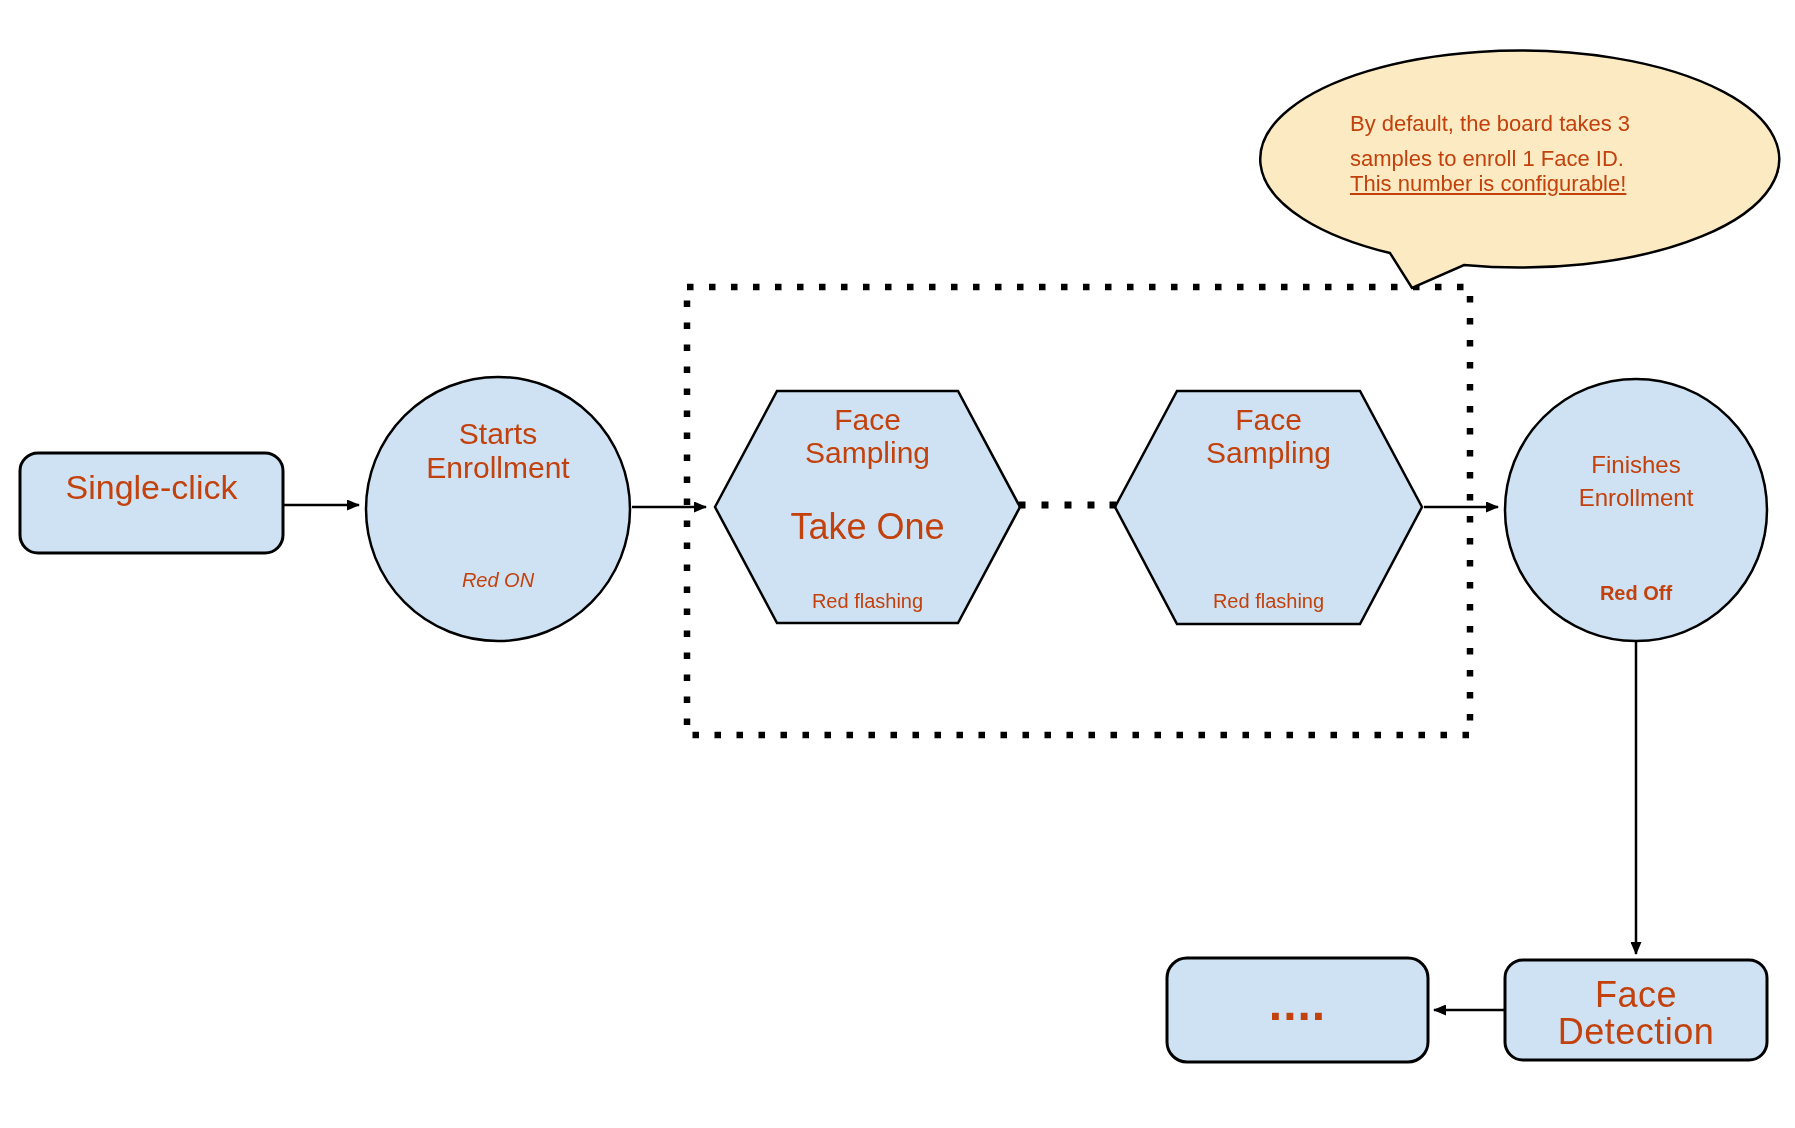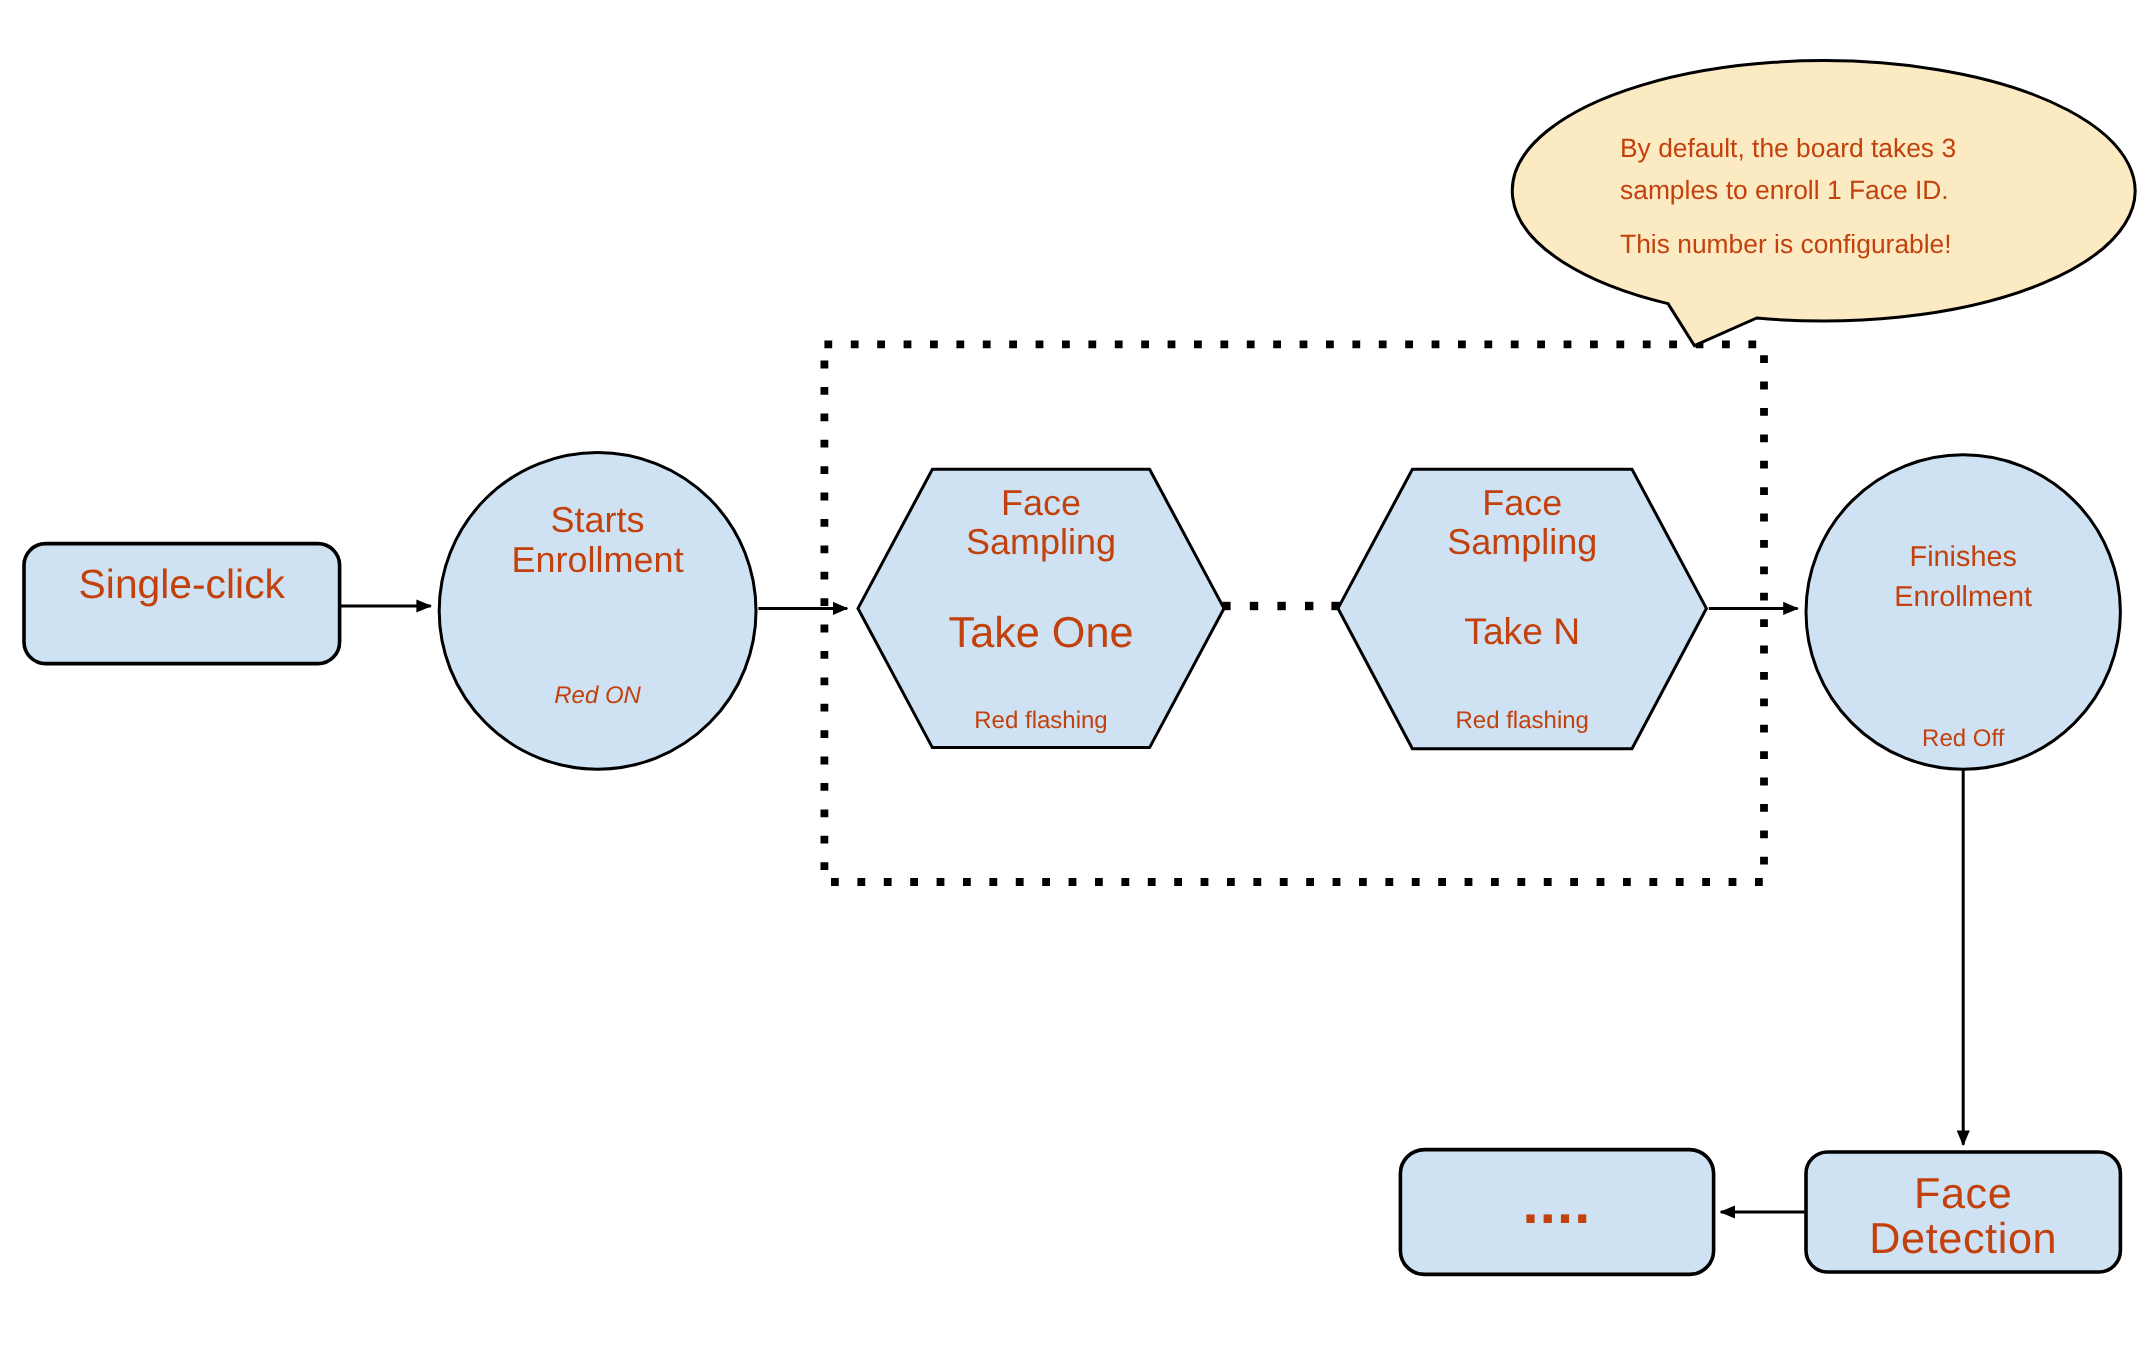--- a/index.html
+++ b/index.html
@@ -20,26 +20,26 @@
   .lbl-single-click{left:20px;top:468px;width:263px;font-size:34px;line-height:38px;}
   .lbl-starts-title{left:366px;top:417px;width:264px;font-size:30px;line-height:34px;}
   .lbl-starts-status{left:366px;top:569px;width:264px;font-size:20px;line-height:23px;font-style:italic;}
   .lbl-hex1-title{left:715px;top:403px;width:305px;font-size:30px;line-height:33px;}
   .lbl-hex1-step{left:715px;top:509px;width:305px;font-size:36px;line-height:36px;}
   .lbl-hex1-status{left:715px;top:590px;width:305px;font-size:20px;line-height:23px;}
   .lbl-hex2-title{left:1115px;top:403px;width:307px;font-size:30px;line-height:33px;}
   .lbl-hex2-step{left:1115px;top:509px;width:307px;font-size:31px;line-height:36px;}
   .lbl-hex2-status{left:1115px;top:590px;width:307px;font-size:20px;line-height:23px;}
   .lbl-finishes-title{left:1505px;top:448px;width:262px;font-size:24px;line-height:33px;}
-  .lbl-finishes-status{left:1505px;top:605px;width:262px;font-size:20px;line-height:23px;}
+  .lbl-finishes-status{left:1505px;top:582px;width:262px;font-size:20px;line-height:23px;font-weight:bold;}
   .lbl-face-detection{left:1505px;top:976px;width:262px;font-size:36px;line-height:37px;letter-spacing:0.5px;}
   .lbl-continuation{left:1167px;top:980px;width:261px;font-size:48px;line-height:48px;font-weight:bold;letter-spacing:1px;}
   .lbl-callout{text-align:left;left:1350px;width:345px;font-size:22px;line-height:35px;}
   .lbl-callout-primary{top:106px;}
-  .lbl-callout-secondary{top:186px;}
+  .lbl-callout-secondary{top:166px;text-decoration:underline;}
 </style>
 </head>
 <body>
 
 <div class="canvas">
 
   <svg class="shapes-layer" width="1795" height="1128" viewBox="0 0 1795 1128">
     <defs>
       <marker id="arrowhead" markerUnits="userSpaceOnUse" markerWidth="13" markerHeight="11" refX="12" refY="5.5" orient="auto">
         <path d="M0,0 L13,5.5 L0,11 Z" fill="#000000"></path>
@@ -85,21 +85,20 @@
 Enrollment</div>
   <div class="label lbl-starts-status">Red ON</div>
 
   <div class="label lbl-hex1-title">Face
 Sampling</div>
   <div class="label lbl-hex1-step">Take One</div>
   <div class="label lbl-hex1-status">Red flashing</div>
 
   <div class="label lbl-hex2-title">Face
 Sampling</div>
-  <div class="label lbl-hex2-step">Take N</div>
   <div class="label lbl-hex2-status">Red flashing</div>
 
   <div class="label lbl-finishes-title">Finishes
 Enrollment</div>
   <div class="label lbl-finishes-status">Red Off</div>
 
   <div class="label lbl-face-detection">Face
 Detection</div>
 
   <div class="label lbl-continuation">....</div>

